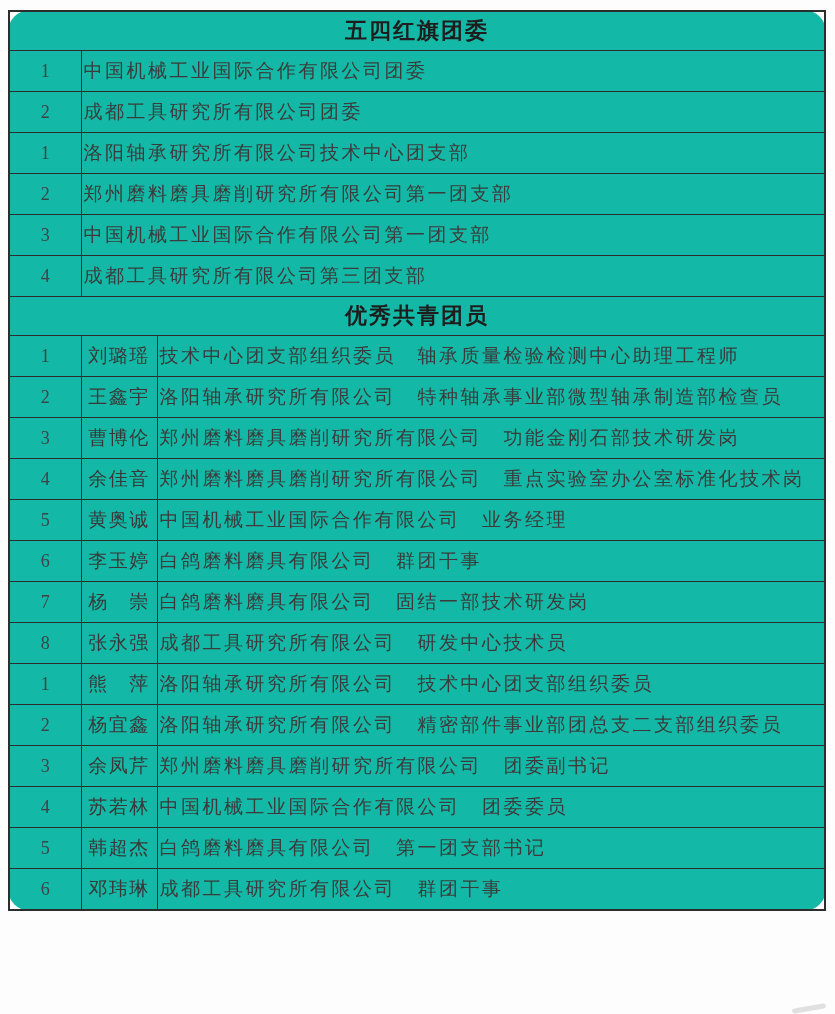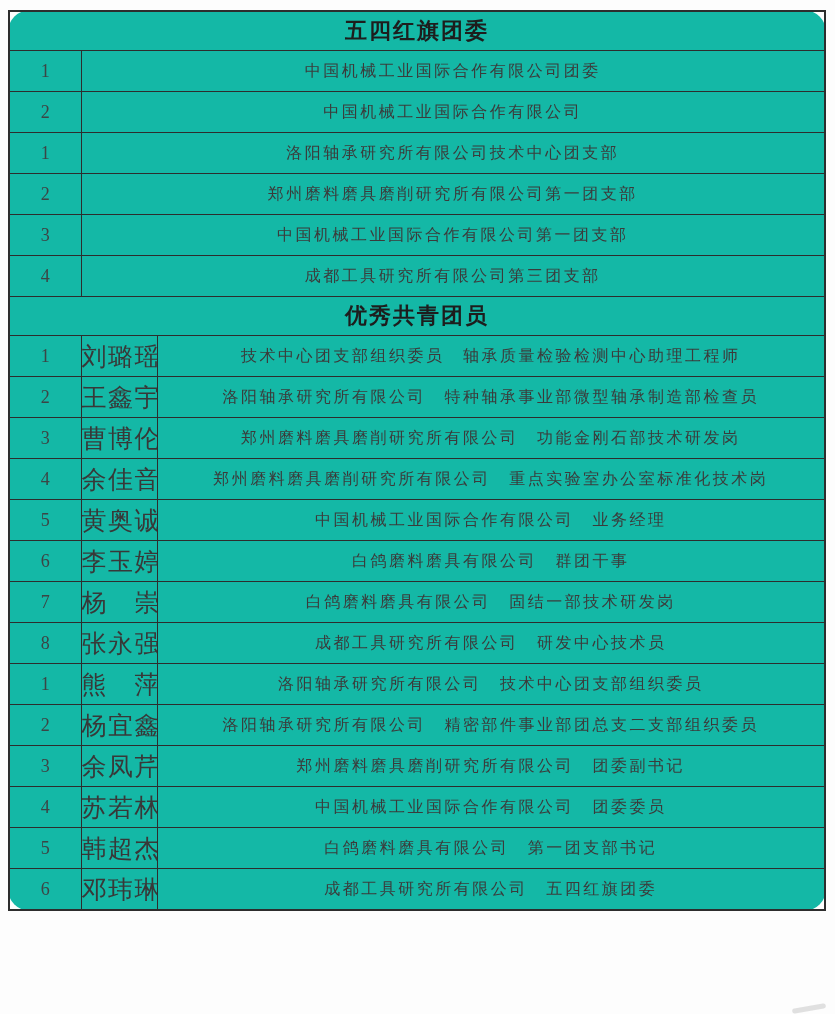--- a/index.html
+++ b/index.html
@@ -46,33 +46,32 @@
     font-family: "Liberation Serif", "DejaVu Serif", serif;
     font-size: 18px;
     color: #3c4545;
     padding: 0;
   }
   td.name {
     height: 40px;
     text-align: center;
     vertical-align: middle;
     font-family: "Liberation Serif", "DejaVu Serif", serif;
-    font-size: 25px;
+    font-size: 19px;
     letter-spacing: 1.5px;
     color: #383838;
     padding: 0;
     white-space: nowrap;
     overflow: hidden;
   }
   td.desc {
     height: 40px;
-    text-align: center;
     vertical-align: middle;
     font-family: "Liberation Serif", "DejaVu Serif", serif;
-    font-size: 16px;
+    font-size: 19px;
     letter-spacing: 2.5px;
     color: #3b3b3b;
     padding: 0 2px;
     white-space: nowrap;
     overflow: hidden;
   }
   .smudge {
     position: absolute;
     left: 792px;
     top: 1006px;
@@ -98,21 +97,21 @@
     <tbody>
         <tr>
       <td class="sec" colspan="3">五四红旗团委</td>
     </tr>
     <tr>
       <td class="num">1</td>
       <td class="desc" colspan="2">中国机械工业国际合作有限公司团委</td>
     </tr>
     <tr>
       <td class="num">2</td>
-      <td class="desc" colspan="2">中国机械工业国际合作有限公司</td>
+      <td class="desc" colspan="2">成都工具研究所有限公司团委</td>
     </tr>
 
     <tr>
       <td class="num">1</td>
       <td class="desc" colspan="2">洛阳轴承研究所有限公司技术中心团支部</td>
     </tr>
     <tr>
       <td class="num">2</td>
       <td class="desc" colspan="2">郑州磨料磨具磨削研究所有限公司第一团支部</td>
     </tr>
@@ -190,19 +189,19 @@
       <td class="desc">中国机械工业国际合作有限公司　团委委员</td>
     </tr>
     <tr>
       <td class="num">5</td>
       <td class="name">韩超杰</td>
       <td class="desc">白鸽磨料磨具有限公司　第一团支部书记</td>
     </tr>
     <tr>
       <td class="num">6</td>
       <td class="name">邓玮琳</td>
-      <td class="desc">成都工具研究所有限公司　五四红旗团委</td>
+      <td class="desc">成都工具研究所有限公司　群团干事</td>
     </tr>
   </tbody>
     </table>
 
   <div class="smudge"></div>
 </div>
 
 </body></html>

